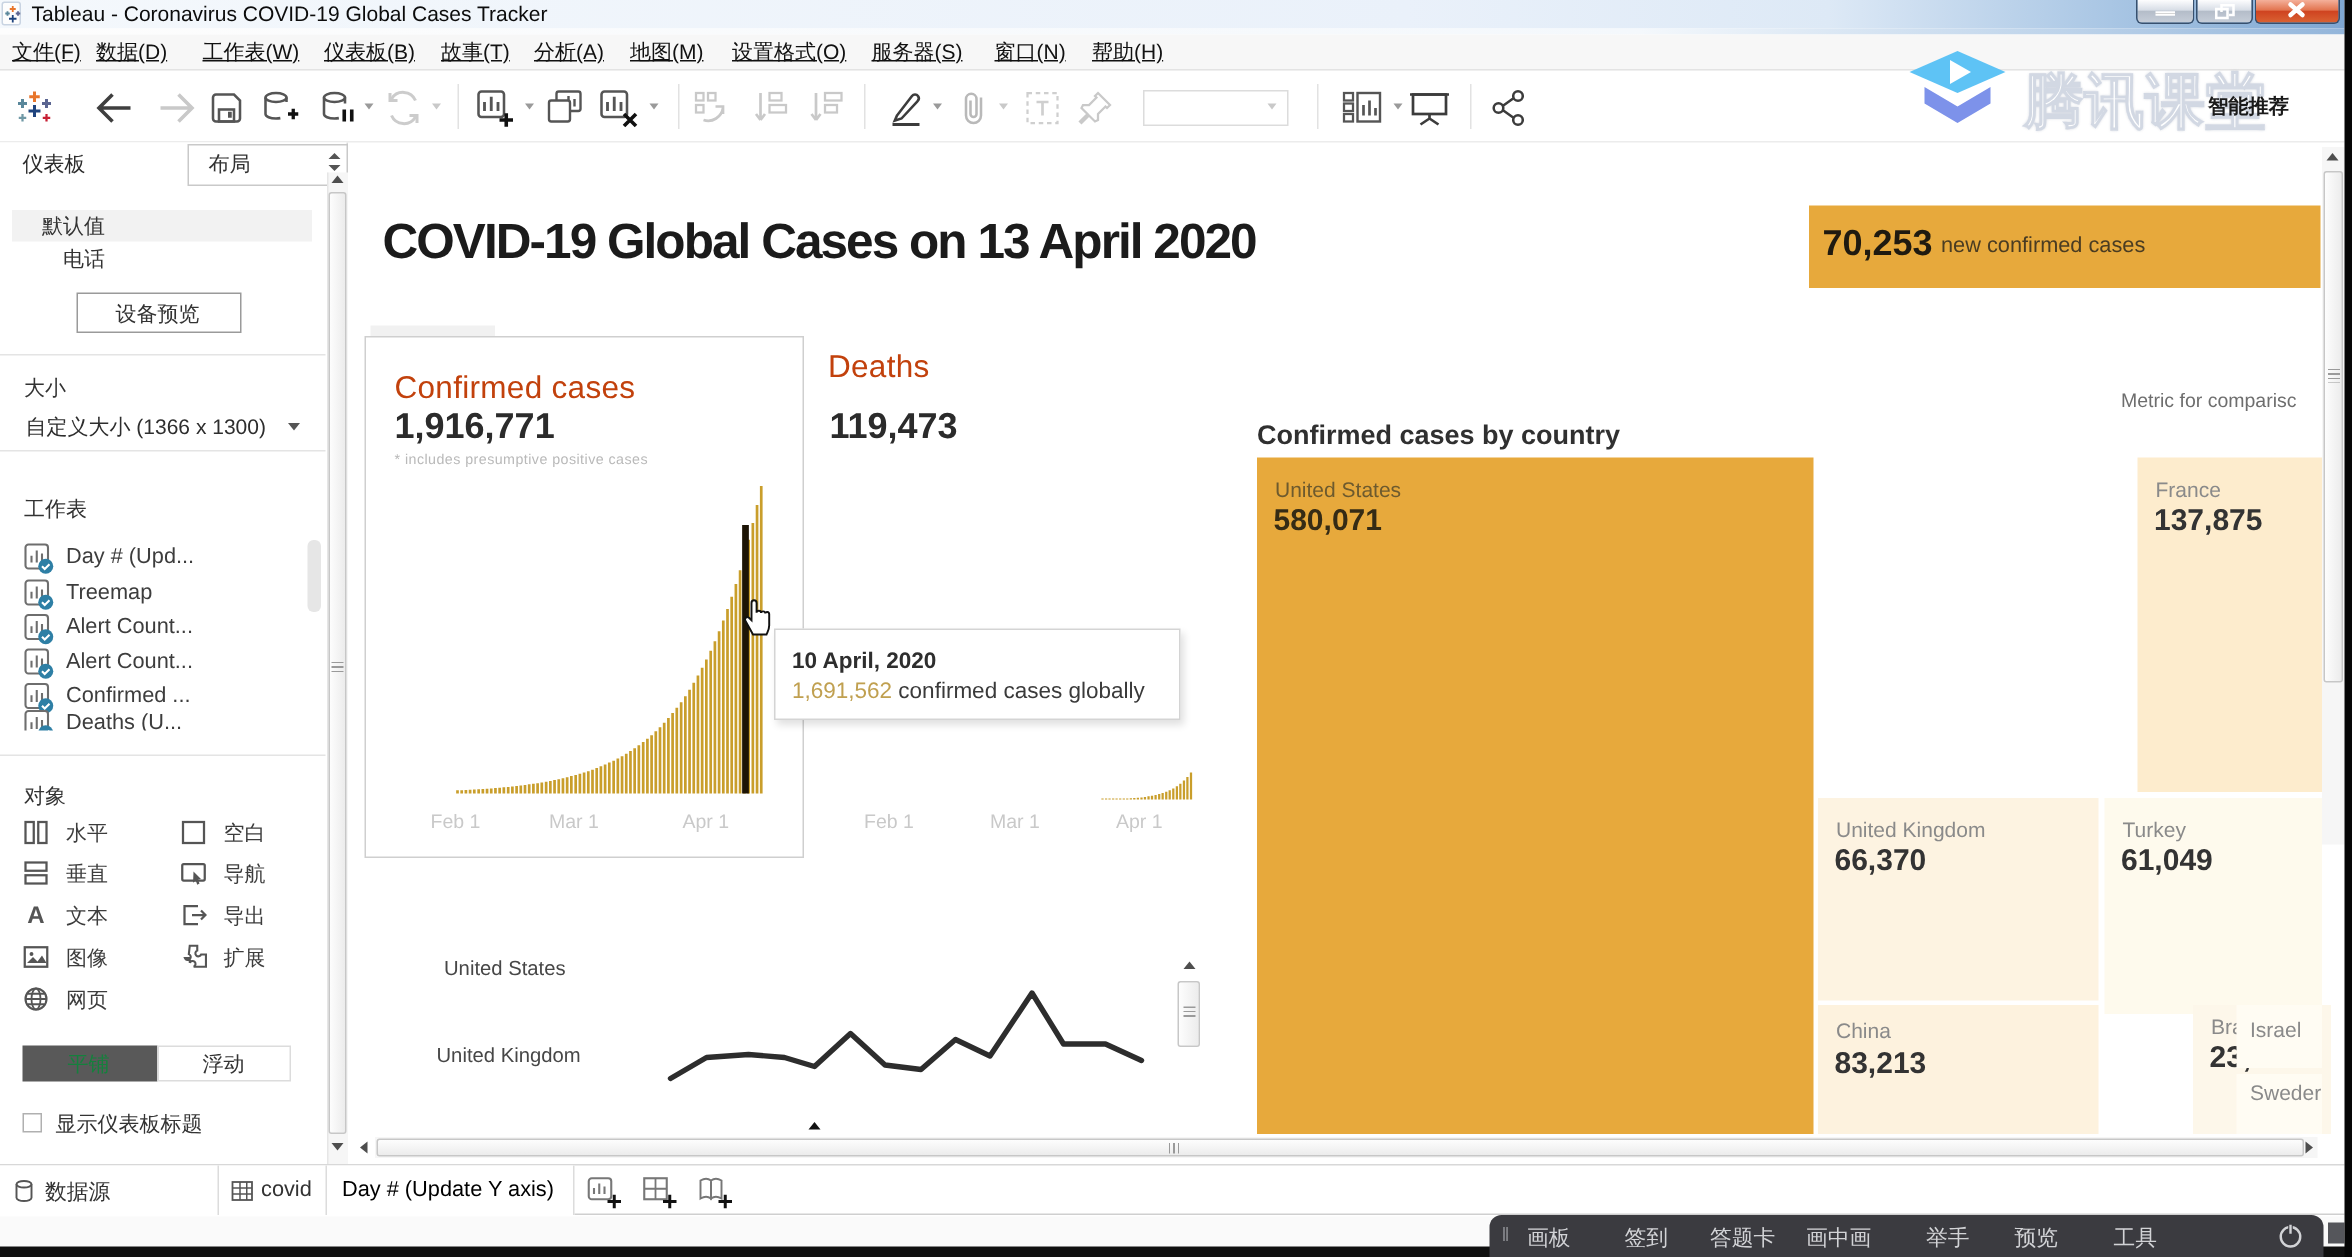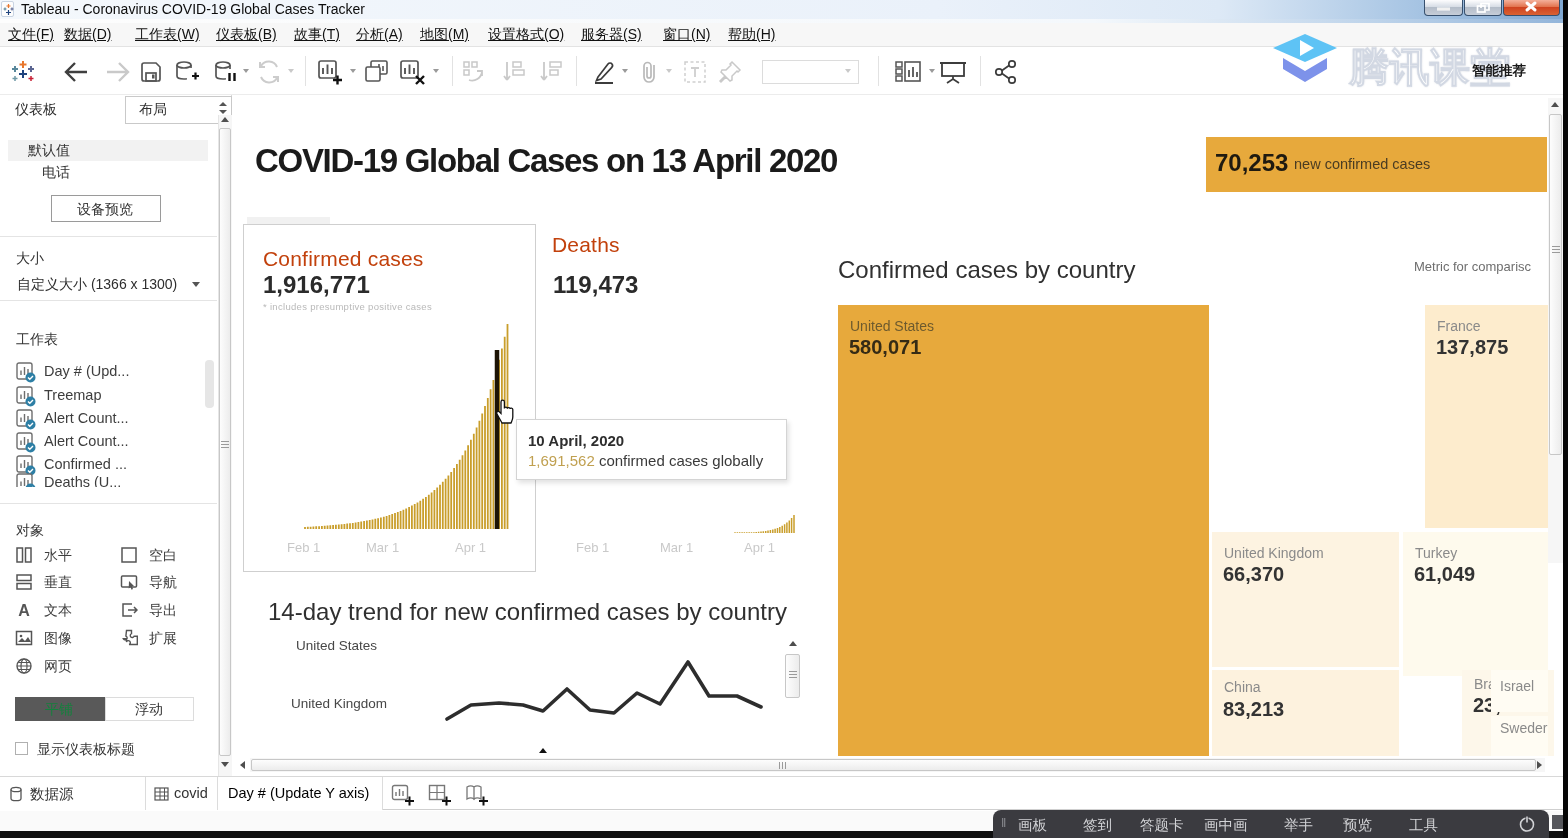--- a/index.html
+++ b/index.html
@@ -44,21 +44,21 @@
 #dash-title { position:absolute; left:255px; top:142px; font-size:33px; font-weight:bold; color:#1b1b1b; letter-spacing:-1.3px; }
 #alertbox { position:absolute; left:1206px; top:137px; width:341px; height:55px; background:#e7a93c; }
 #confpanel { position:absolute; left:243px; top:224px; width:293px; height:348px; border:1px solid #cfcfcf; background:#fff; }
 .kpilabel { font-size:21px; color:#c2410c; letter-spacing:0.2px; }
 .kpinum { font-size:24px; font-weight:bold; color:#2b2b2b; }
 .axlabel { position:absolute; font-size:13px; color:#c9c9c9; }
 #tooltip { position:absolute; left:516px; top:419px; width:271px; height:61px; background:#fff; border:1px solid #d4d4d4; box-shadow:2px 3px 5px rgba(0,0,0,0.12); }
 .tmblock { position:absolute; overflow:hidden; }
 .tmname { position:absolute; left:12px; top:13px; font-size:14px; color:#8a8a8a; white-space:nowrap; }
 .tmnum { position:absolute; left:11px; top:31px; font-size:20px; font-weight:bold; color:#333; white-space:nowrap; }
-.h2 { position:absolute; font-size:24px; font-weight:normal; color:#303030; white-space:nowrap; }
+.h2 { position:absolute; font-size:18px; font-weight:bold; color:#303030; white-space:nowrap;margin-top:24px; }
 .trlabel { position:absolute; font-size:13.5px; color:#474747; white-space:nowrap; }
 
 #tabbar { position:absolute; left:0; top:776px; width:1563px; height:34px; background:#fff; border-top:1px solid #d8d8d8; border-bottom:1px solid #cfcfcf; }
 .sheettab { position:absolute; top:0; height:33px; background:#fff; border-right:1px solid #dcdcdc; }
 .sheettab span { position:absolute; top:8px; font-size:14.5px; color:#333; white-space:nowrap; }
 #bottomstrip { position:absolute; left:0; top:811px; width:1563px; height:20px; background:#fafafa; }
 #blackbar { position:absolute; left:0; top:831px; width:1568px; height:7px; background:#101010; }
 #edgestrip { position:absolute; left:1563px; top:0; width:5px; height:838px; background:#060606; }
 #tencentbar { position:absolute; left:993px; top:810px; width:556px; height:28px; background:#3b3b40; border-radius:8px 8px 0 0; }
 .tclabel { position:absolute; top:6px; font-size:14.5px; color:#d2d3d6; }
@@ -421,21 +421,20 @@
     <span class="tmname" style="top:6px">Brazil</span>
       <span class="tmnum" style="top:24px">23,430</span>
   </div>
   <div class="tmblock" style="left:1491px;top:670px;width:57px;height:42px;background:#fffcf3">
     <span class="tmname" style="left:9px;top:8px">Israel</span>
   </div>
   <div class="tmblock" style="left:1491px;top:716px;width:57px;height:40px;background:#fffcf3">
     <span class="tmname" style="left:9px;top:4px">Sweder</span>
   </div>
 
-  <span class="h2" style="left:268px;top:598px">14-day trend for new confirmed cases by country</span>
   <span class="trlabel" style="left:296px;top:638px">United States</span>
   <span class="trlabel" style="left:291px;top:696px">United Kingdom</span>
   <svg class="abs" style="left:440px;top:650px" width="330" height="80" viewBox="0 0 330 80">
     <polyline points="7,69 31,55 59,53 83,55 103,61 127,39 150,60 174,63 197,43 220,54 248,12 269,46 297,46 321,57" fill="none" stroke="#2d2d2d" stroke-width="3.6" stroke-linejoin="round" stroke-linecap="round"></polyline>
   </svg>
   <div class="arr-up" style="left:539px;top:748px;border-bottom-color:#111"></div>
 
   <div class="arr-up" style="left:789px;top:641px"></div>
   <div class="sb-thumb" style="left:785px;top:654px;width:15px;height:44px"></div>
   <div class="grip-v" style="left:789px;top:671px"></div>

